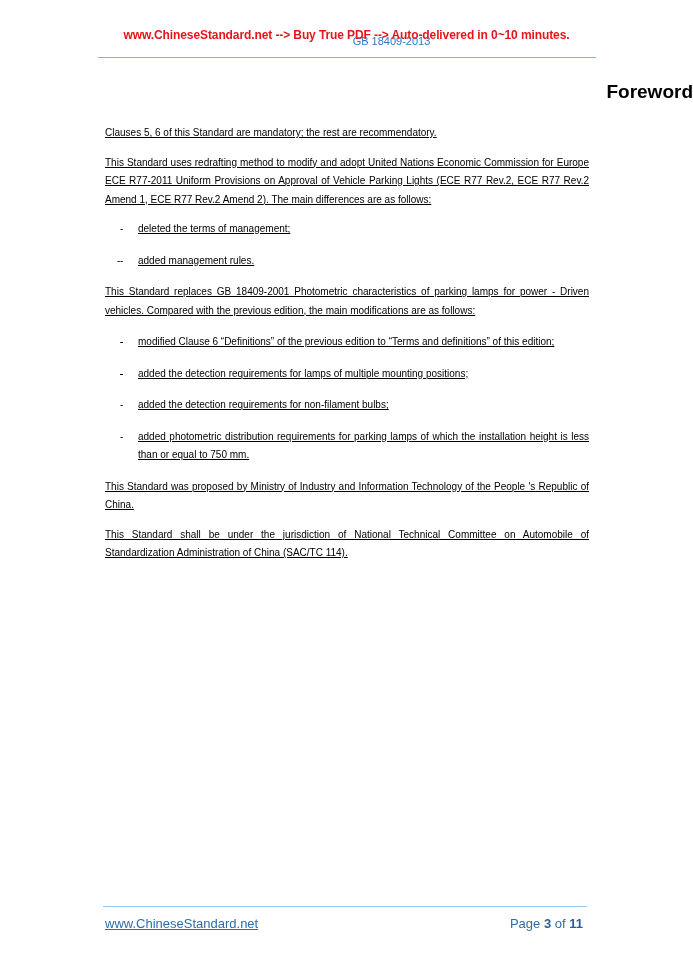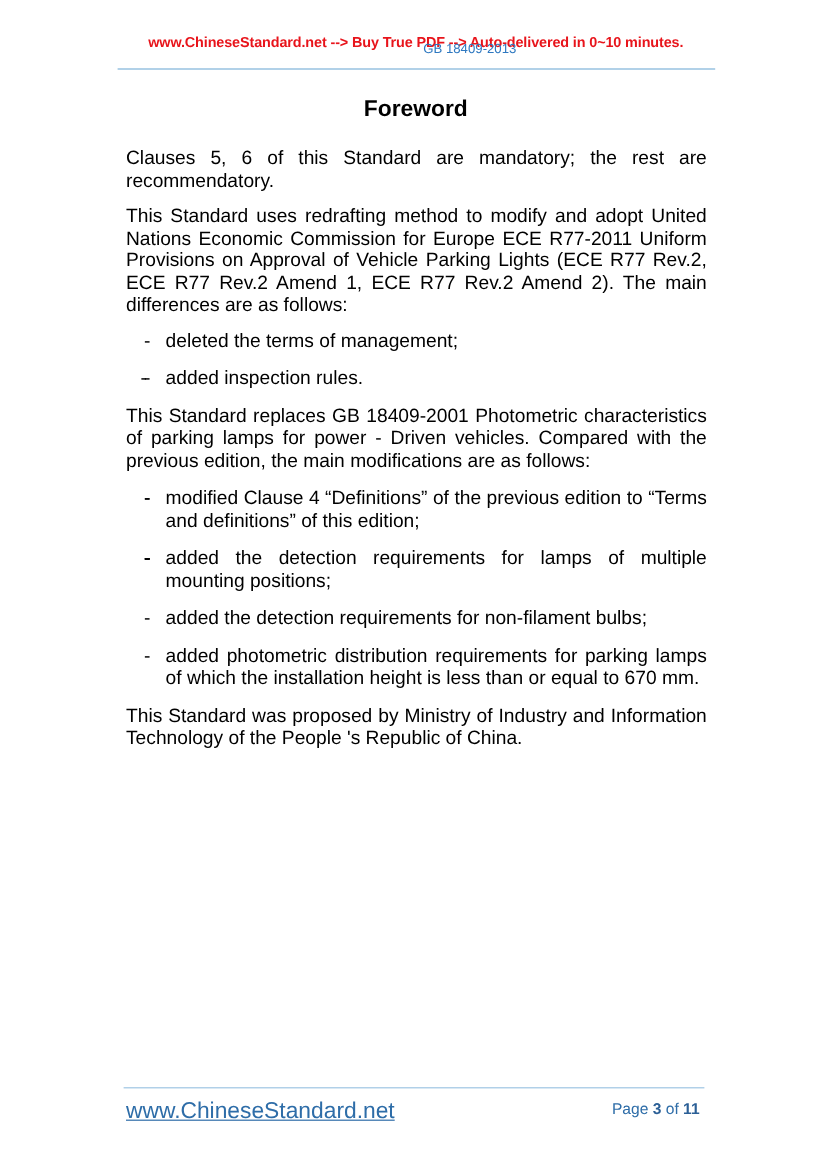--- a/index.html
+++ b/index.html
@@ -3,68 +3,69 @@
   <meta charset="utf-8">
   <style>
     html, body { margin: 0; padding: 0; background: #ffffff; }
     body { width: 693px; height: 980px; position: relative; overflow: hidden;
            font-family: "Liberation Sans", sans-serif; color: #000; }
     .promo { position: absolute; top: 28px; left: 0; width: 693px; text-align: center;
              font-size: 12px; color: #e8141b; white-space: nowrap; letter-spacing: -0.1px; font-weight: bold; }
     .std-code { position: absolute; top: 35px; left: 0; width: 693px; text-align: center;
                 font-size: 11px; color: #2e78c0; padding-left: 45px; }
     .header-rule { position: absolute; top: 57px; left: 98px; width: 498px; height: 1px; background: #7fb3d9; }
-    .title { position: absolute; top: 81px; left: 0; width: 693px; text-align: center;
+    .title { position: absolute; top: 81px; left: 0; width: 693px; text-align: right;
              font-size: 19px; font-weight: bold; }
-    .content { position: absolute; top: 124px; left: 105px; width: 484px; font-size: 16px; line-height: 18.5px; }
+    .content { position: absolute; top: 124px; left: 105px; width: 484px; font-size: 10px; line-height: 18.5px; text-decoration: underline; }
     .para { margin: 0 0 11px 0; text-align: justify; }
     .bullets { margin: 0 0 0 0; padding: 0; list-style: none; }
     .bullet { position: relative; padding-left: 33px; margin: 0 0 13px 0; text-align: justify; }
     .bullet .dash { position: absolute; left: 15px; top: 0; }
     .bullet.tight { padding-left: 31px; }
     .bullet.tight .dash { left: 12px; }
     .footer-rule { position: absolute; top: 906px; left: 103px; width: 484px; height: 1px; background: #9fc5e3; }
-    .footer-link { position: absolute; top: 916px; left: 105px; font-size: 19px; color: #2e6da8; text-decoration: underline; }
+    .footer-link { position: absolute; top: 916px; left: 105px; font-size: 13px; color: #2e6da8; text-decoration: underline; }
     .footer-page { position: absolute; top: 916px; right: 110px; font-size: 13px; color: #2e6da8; text-align: right; }
     .footer-page b { color: #2b5f96; }
   </style>
 </head>
 <body>
 
 <div class="promo">www.ChineseStandard.net --&gt; Buy True PDF --&gt; Auto-delivered in 0~10 minutes.</div>
 <div class="std-code">GB 18409-2013</div>
 <div class="header-rule"></div>
 
 <div class="title">Foreword</div>
 
 <div class="content">
   <p class="para">Clauses 5, 6 of this Standard are mandatory; the rest are recommendatory.</p>
   <p class="para">This Standard uses redrafting method to modify and adopt United Nations Economic Commission for Europe ECE R77-2011 Uniform Provisions on Approval of Vehicle Parking Lights (ECE R77 Rev.2, ECE R77 Rev.2 Amend 1, ECE R77 Rev.2 Amend 2). The main differences are as follows:</p>
 
   <ul class="bullets">
     <li class="bullet"><span class="dash">-</span><span>deleted the terms of management;</span></li>
     <li class="bullet tight"><span class="dash">-</span></li>
-    <li class="bullet"><span class="dash">-</span><span>added inspection rules.</span></li>
+    <li class="bullet"><span class="dash">-</span><span>added management rules.</span></li>
   </ul>
 
   <p class="para">This Standard replaces GB 18409-2001 Photometric characteristics of parking lamps for power - Driven vehicles. Compared with the previous edition, the main modifications are as follows:</p>
 
   <ul class="bullets">
     <li class="bullet"><span class="dash">-</span></li>
-    <li class="bullet"><span class="dash">-</span><span>modified Clause 4 “Definitions” of the previous edition to “Terms and definitions” of this edition;</span></li>
+    <li class="bullet"><span class="dash">-</span><span>modified Clause 6 “Definitions” of the previous edition to “Terms and definitions” of this edition;</span></li>
     <li class="bullet"><span class="dash">-</span></li>
     <li class="bullet"><span class="dash">-</span></li>
     <li class="bullet"><span class="dash">-</span></li>
     <li class="bullet"><span class="dash">-</span></li>
     <li class="bullet"><span class="dash">-</span><span>added the detection requirements for lamps of multiple mounting positions;</span></li>
     <li class="bullet"><span class="dash">-</span><span>added the detection requirements for non-filament bulbs;</span></li>
-    <li class="bullet"><span class="dash">-</span><span>added photometric distribution requirements for parking lamps of which the installation height is less than or equal to 670 mm.</span></li>
+    <li class="bullet"><span class="dash">-</span><span>added photometric distribution requirements for parking lamps of which the installation height is less than or equal to 750 mm.</span></li>
   </ul>
 
   <p class="para">This Standard was proposed by Ministry of Industry and Information Technology of the People 's Republic of China.</p>
+  <p class="para">This Standard shall be under the jurisdiction of National Technical Committee on Automobile of Standardization Administration of China (SAC/TC 114).</p>
 </div>
 
 <div class="footer-rule"></div>
 <a class="footer-link">www.ChineseStandard.net</a>
 <div class="footer-page">
   <span>Page</span>
   <b>3</b>
   <span>of</span>
   <b>11</b>
 </div>

